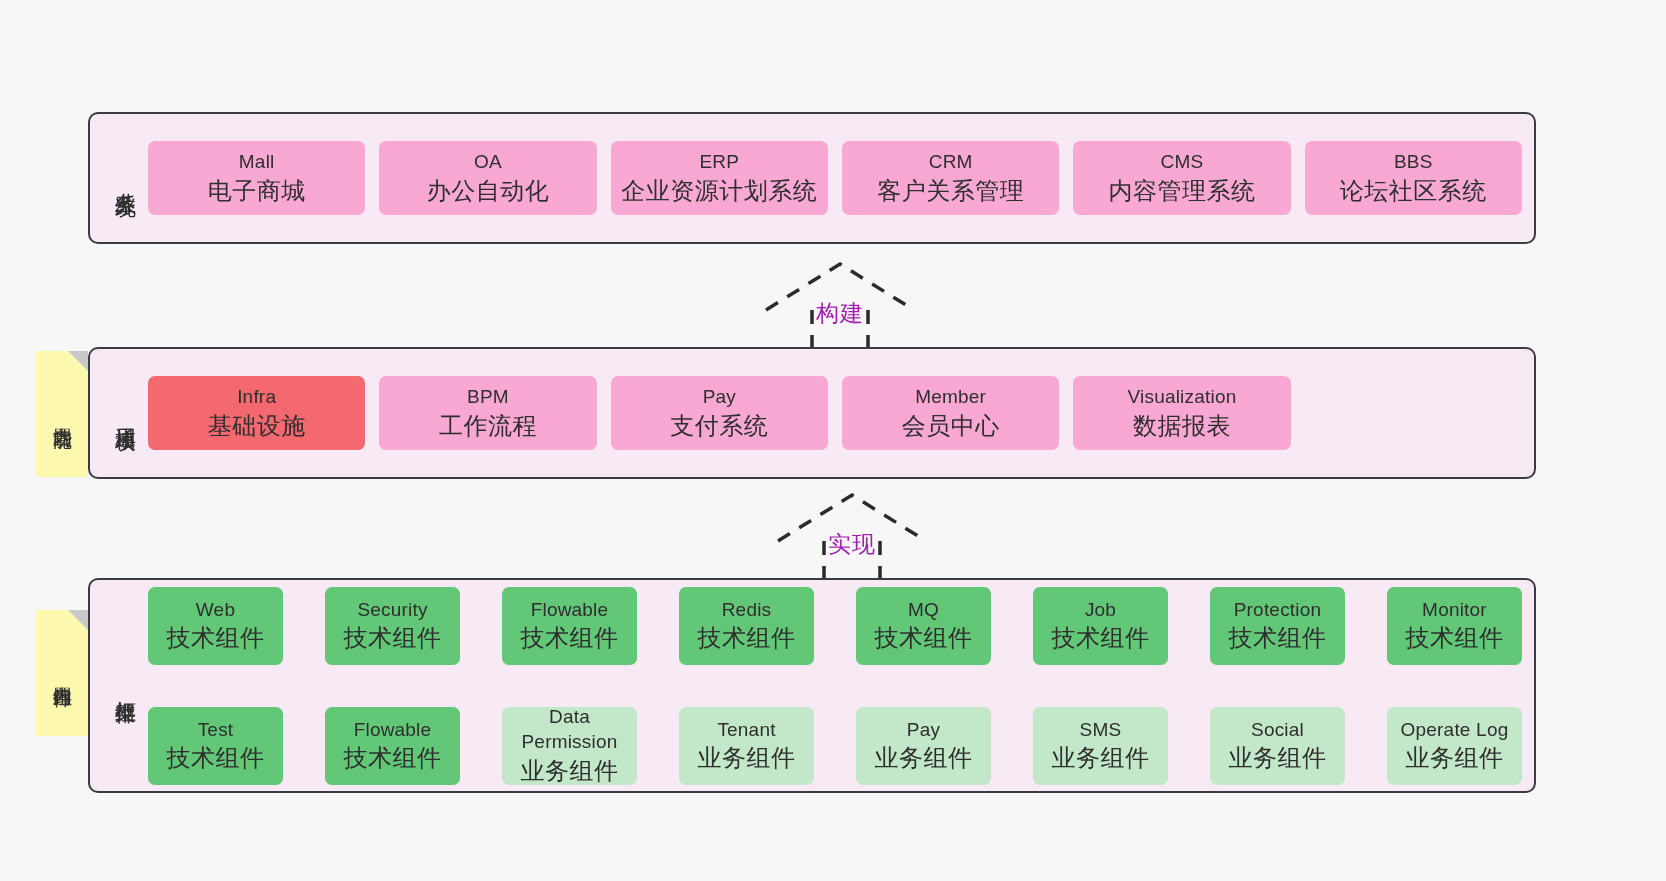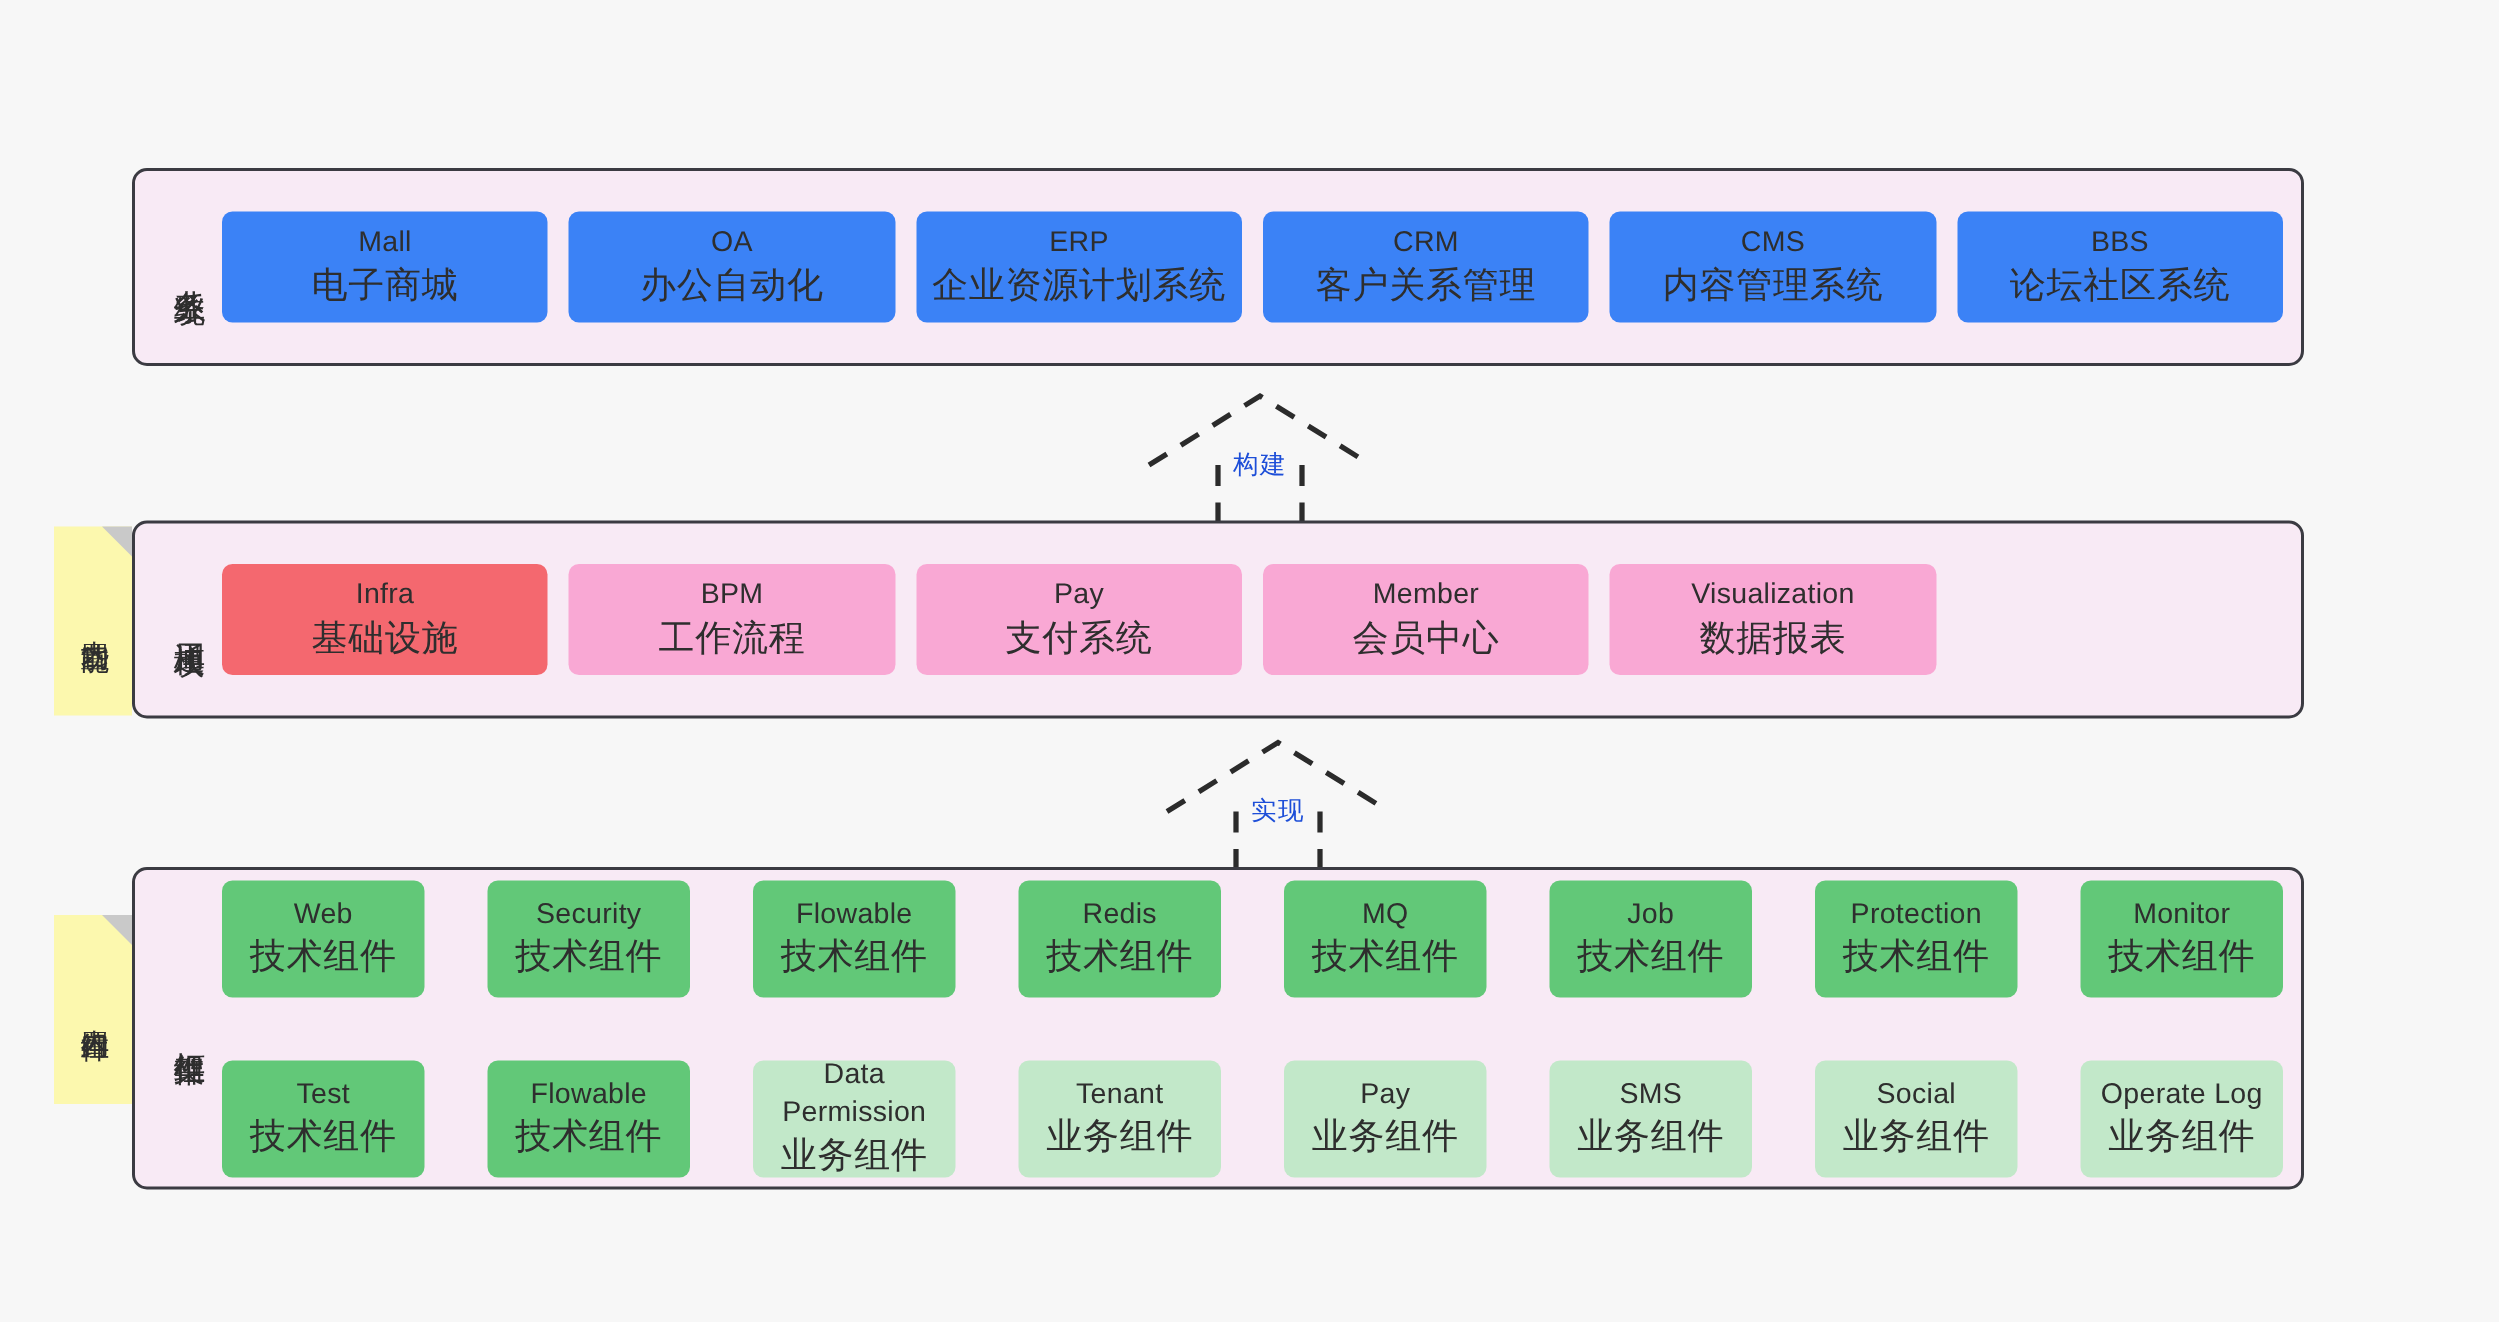--- a/index.html
+++ b/index.html
@@ -68,21 +68,21 @@
   .card .en {
     font-size: 19px;
     letter-spacing: .2px;
   }
   .card .cn {
     font-size: 24px;
     letter-spacing: .5px;
   }
 
   
-  .c-blue        { background: #3b82f6; }
+  .c-blue        { background: #f9a8d4; }
   .c-red         { background: #f4686f; }
   .c-pink        { background: #f9a8d4; }
   .c-green       { background: #62c878; }
   .c-lightgreen  { background: #c2e8c9; }
 
   
   #layer-business  { left: 88px;  top: 112px; width: 1448px; height: 132px; }
   #layer-common    { left: 88px;  top: 347px; width: 1448px; height: 132px; }
   #layer-framework { left: 88px;  top: 578px; width: 1448px; height: 215px; }
 
@@ -125,23 +125,23 @@
     position: absolute;
     width: 160px;
     height: 96px;
   }
   .arrow svg { display: block; overflow: visible; }
   .arrow .arrow-label {
     position: absolute;
     left: 50%;
     transform: translateX(-50%);
     top: 40px;
-    font-size: 17px;
+    font-size: 23px;
     letter-spacing: 1px;
-    color: #1d4ed8;
+    color: #a21caf;
     background: transparent;
     white-space: nowrap;
   }
   #arrow-build     { left: 760px; top: 258px; }
   #arrow-implement { left: 772px; top: 489px; }
 </style>
 </head>
 <body>
 
 <div class="layer" id="layer-business">

